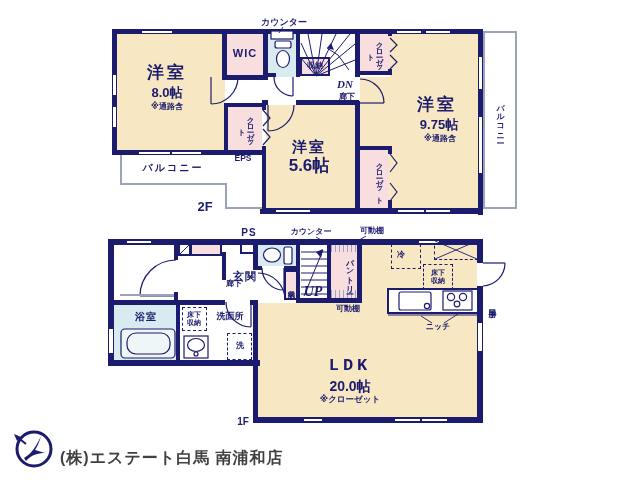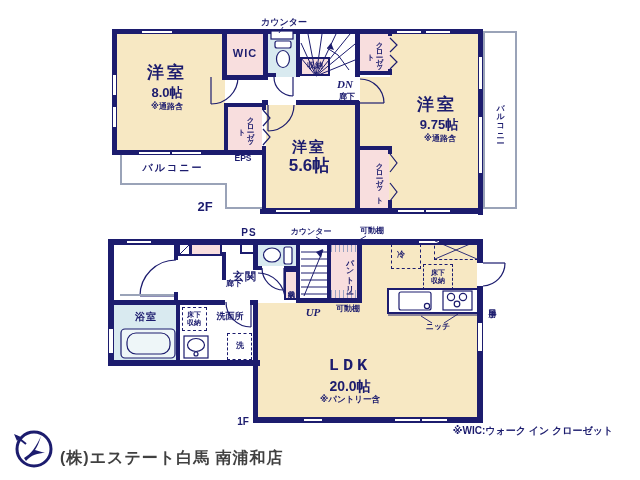--- a/index.html
+++ b/index.html
@@ -228,32 +228,31 @@
   <div class="lab vert" style="left:375px;top:178px;font-size:7.5px;width:16px;height:52px;letter-spacing:0;">クローゼット</div>
   <div class="lab" style="left:173px;top:168px;font-size:10px;letter-spacing:2px;">バルコニー</div>
   <div class="lab" style="left:205px;top:207px;font-size:13px;">2F</div>
 
   <div class="lab" style="left:249px;top:233px;font-size:10px;letter-spacing:1px;">PS</div>
   <div class="lab" style="left:311px;top:232px;font-size:8px;">カウンター</div>
   <div class="lab" style="left:372px;top:231px;font-size:8px;">可動棚</div>
   <div class="lab" style="left:201px;top:276px;font-size:11px;letter-spacing:1px;margin-left:44px;">玄関</div>
   <div class="lab" style="left:234px;top:284px;font-size:8px;">廊下</div>
   <div class="lab vert" style="left:291px;top:285px;font-size:7px;height:24px;letter-spacing:0;">収納</div>
-  <div class="lab ital" style="left:313px;top:312px;font-size:11px;">UP</div>
+  <div class="lab ital" style="left:313px;top:292px;font-size:14px;">UP</div>
   <div class="lab vert" style="left:344px;top:271px;font-size:8px;width:20px;height:38px;letter-spacing:0;">パントリー</div>
   <div class="lab" style="left:348px;top:309px;font-size:8px;">可動棚</div>
   <div class="lab" style="left:401px;top:255px;font-size:8px;">冷</div>
   <div class="lab wrap2" style="left:438px;top:277px;font-size:7px;width:16px;">床下収納</div>
   <div class="lab" style="left:146px;top:317px;font-size:10px;letter-spacing:1px;">浴室</div>
   <div class="lab wrap2" style="left:194px;top:319px;font-size:7px;width:16px;">床下収納</div>
   <div class="lab" style="left:230px;top:316px;font-size:9px;">洗面所</div>
   <div class="lab" style="left:240px;top:346px;font-size:8px;">洗</div>
   <div class="lab" style="left:438px;top:327px;font-size:8px;">ニッチ</div>
   <div class="lab vert" style="left:492px;top:303px;font-size:8px;height:36px;letter-spacing:0;">勝手口</div>
   <div class="lab" style="left:350px;top:366px;font-size:17px;letter-spacing:4px;font-family:Liberation Mono, monospace;">LDK</div>
   <div class="lab" style="left:350px;top:386px;font-size:14px;">20.0帖</div>
-  <div class="lab" style="left:350px;top:400px;font-size:8.5px;">※パントリー含</div>
+  <div class="lab" style="left:350px;top:400px;font-size:8.5px;">※クローゼット</div>
   <div class="lab" style="left:243px;top:422px;font-size:10px;">1F</div>
 
-  <div class="lab" style="left:533px;top:431px;font-size:10px;">※WIC:ウォーク イン クローゼット</div>
   <div class="company" style="left:60px;top:448px;font-size:16px;">(株)エステート白馬 南浦和店</div>
 
 </div>
 
 </body></html>

